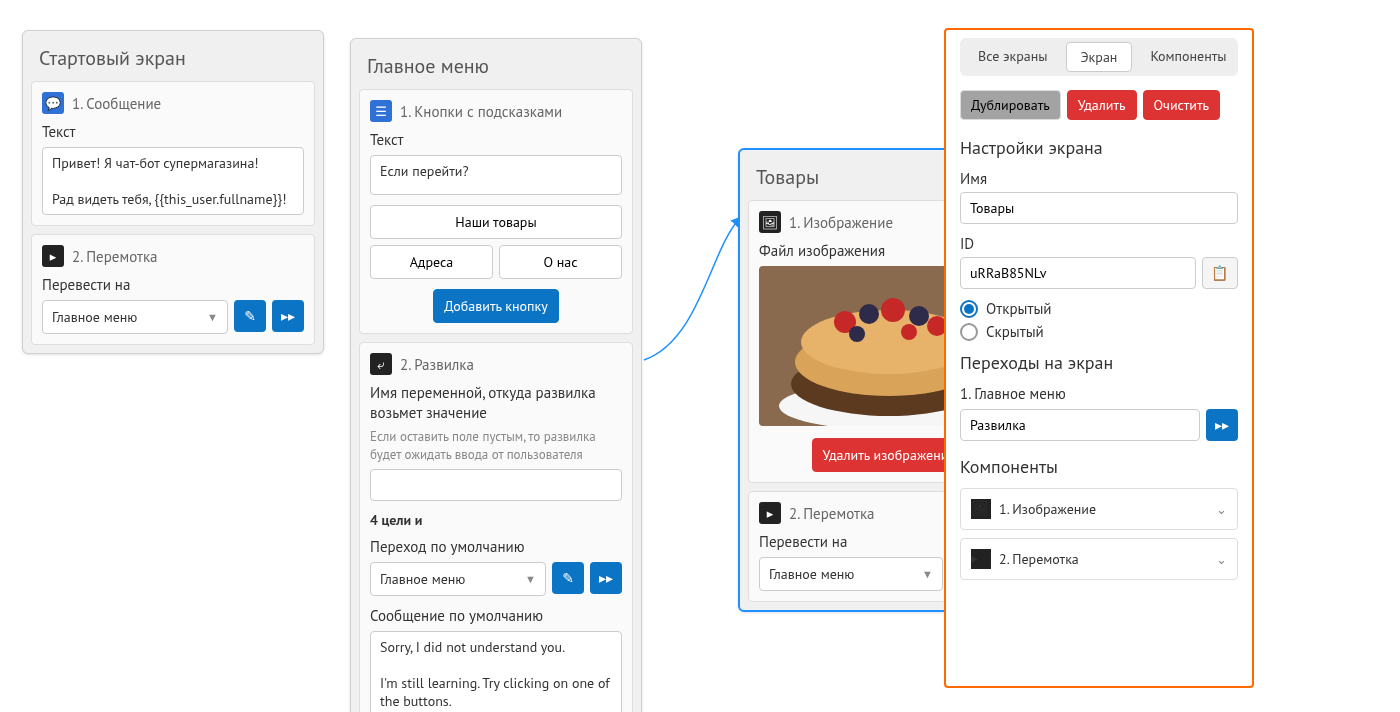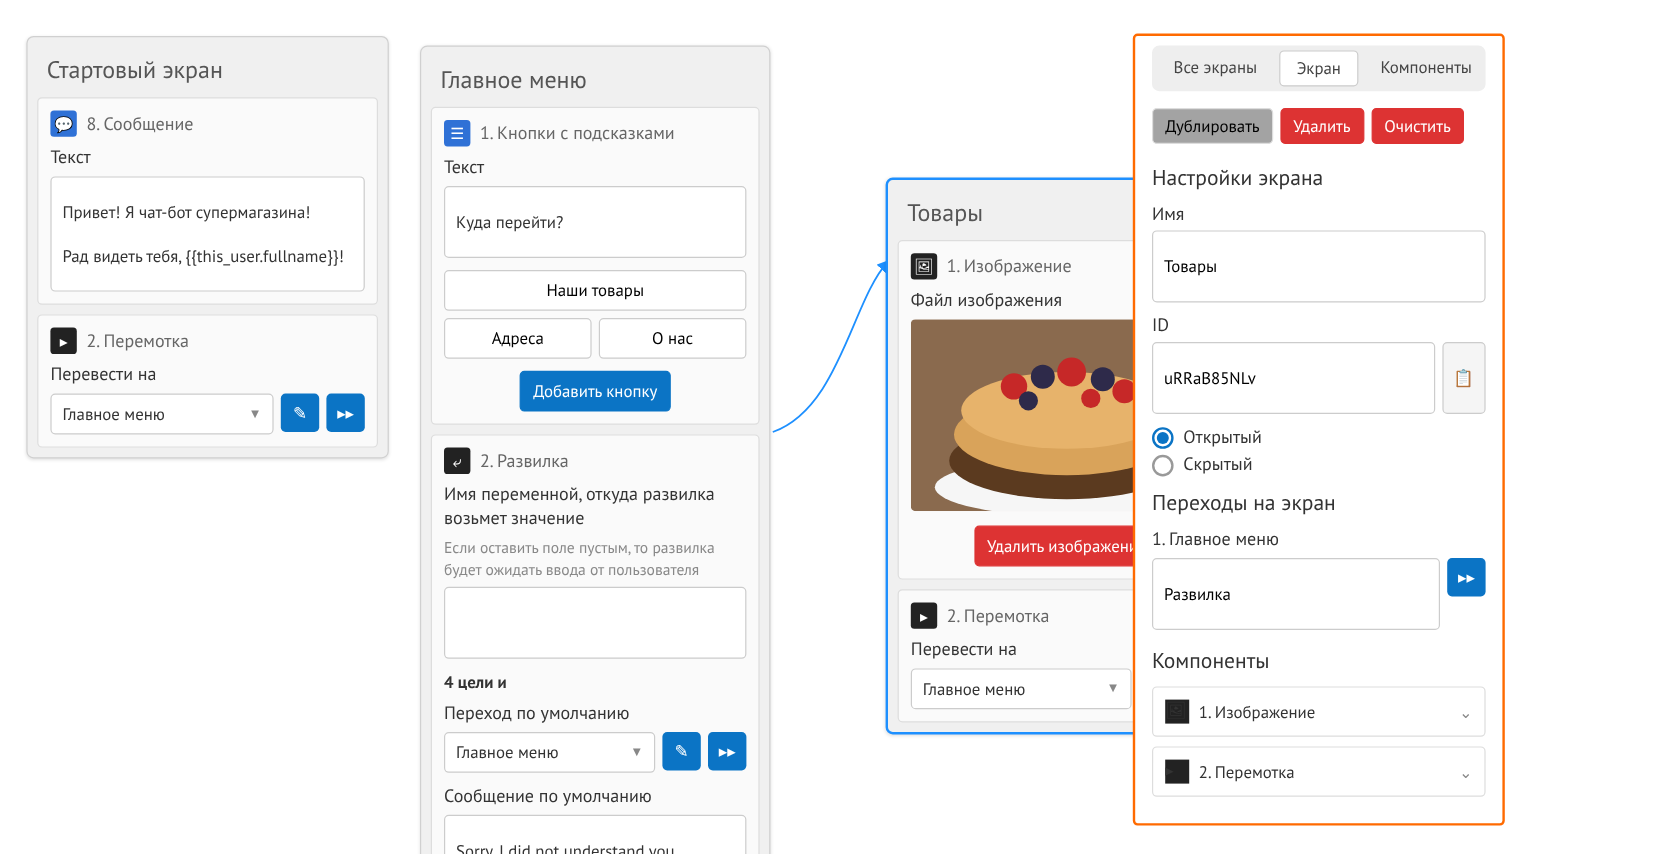--- a/index.html
+++ b/index.html
@@ -13,21 +13,21 @@
 .comp-head{display:flex;align-items:center;padding:10px 0 8px;font-size:15px;color:#666}
 .comp-head .ico{width:22px;height:22px;border-radius:3px;margin-right:8px;display:inline-flex;align-items:center;justify-content:center;color:#fff;font-size:13px}
 .ico.msg{background:#2f71d6}
 .ico.fwd{background:#222}
 .ico.btns{background:#2f71d6}
 .ico.fork{background:#222}
 .ico.img{background:#222}
 .lbl{font-size:15px;color:#333;margin-bottom:6px}
 .hint{font-size:13px;color:#888;line-height:1.35;margin-bottom:6px}
 .bold{font-weight:700;color:#333}
-.input,.textarea{width:100%;box-sizing:border-box;border:1px solid #ccc;border-radius:4px;background:#fff;font:inherit;padding:20px 9px}
+.input,.textarea{width:100%;box-sizing:border-box;border:1px solid #ccc;border-radius:4px;background:#fff;font:inherit;padding:6px 9px}
 .textarea{min-height:40px;resize:none;white-space:pre-line}
 .select-row{display:flex;gap:6px}
 .select{flex:1;border:1px solid #ccc;border-radius:4px;background:#fff;padding:7px 9px;display:flex;justify-content:space-between;align-items:center;color:#333}
 .select .caret{color:#888;font-size:11px}
 .mini-btn{width:32px;height:32px;border-radius:4px;background:#0b74c5;color:#fff;display:inline-flex;align-items:center;justify-content:center;font-size:14px;border:none;cursor:pointer}
 .btn{border:1px solid #ccc;border-radius:4px;background:#fff;padding:7px 10px;cursor:pointer;font:inherit}
 .btn.primary{background:#0b74c5;color:#fff;border-color:#0b74c5}
 .btn.danger{background:#d33;color:#fff;border-color:#d33}
 .option-grid{display:flex;flex-wrap:wrap;gap:6px;margin-bottom:10px}
 .option-grid .btn.full{flex:1 1 100%}
@@ -78,21 +78,21 @@
       </marker>
     </defs>
     <path d="M 644 360 C 700 340, 710 250, 740 218" stroke="#1e90ff" stroke-width="1.5" fill="none" marker-end="url(#ah)"></path>
   </svg>
 
   <div class="screen" style="left:22px;top:30px;width:300px">
     <div class="screen-title">Стартовый экран</div>
     <div class="comp">
       <div class="comp-head">
           <span class="ico msg">💬</span>
-          <span>8. Сообщение</span>
+          <span>1. Сообщение</span>
         </div>
       <div class="lbl">Текст</div>
       <div class="textarea" style="min-height:56px">Привет! Я чат-бот супермагазина!
 
 Рад видеть тебя, {{this_user.fullname}}!</div>
     </div>
     <div class="comp">
       <div class="comp-head">
           <span class="ico fwd">▸</span>
           <span>2. Перемотка</span>
@@ -110,21 +110,21 @@
   </div>
 
   <div class="screen" style="left:350px;top:38px;width:290px">
     <div class="screen-title">Главное меню</div>
     <div class="comp">
       <div class="comp-head">
           <span class="ico btns">☰</span>
           <span>1. Кнопки с подсказками</span>
         </div>
       <div class="lbl">Текст</div>
-      <div class="textarea">Куда перейти?</div>
+      <div class="textarea">Если перейти?</div>
       <div style="height:10px"></div>
       <div class="option-grid">
         <button class="btn full">Наши товары</button>
         <button class="btn half">Адреса</button>
         <button class="btn half">О нас</button>
       </div>
       <div class="center"><button class="btn primary">Добавить кнопку</button></div>
     </div>
     <div class="comp">
       <div class="comp-head">

